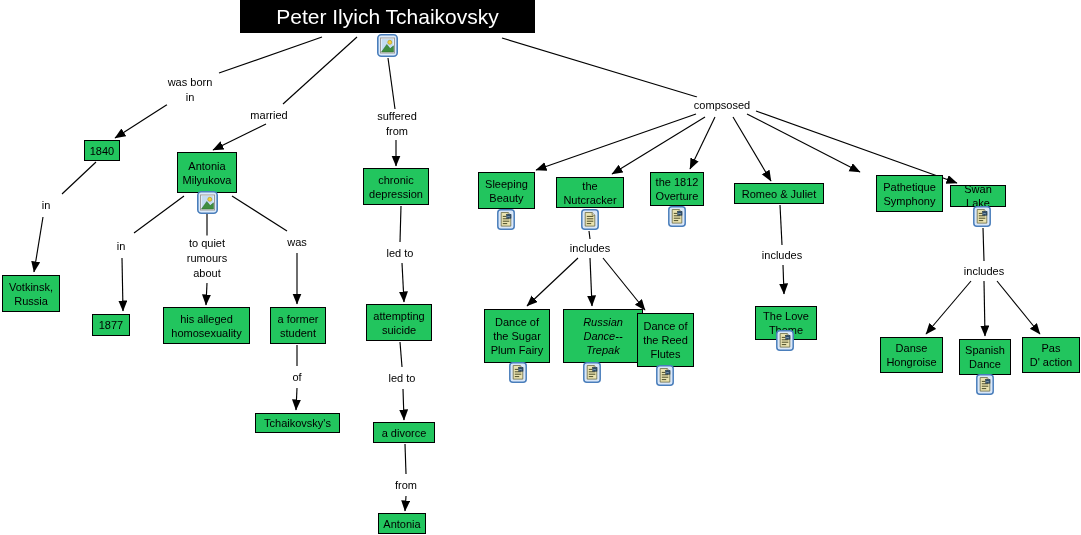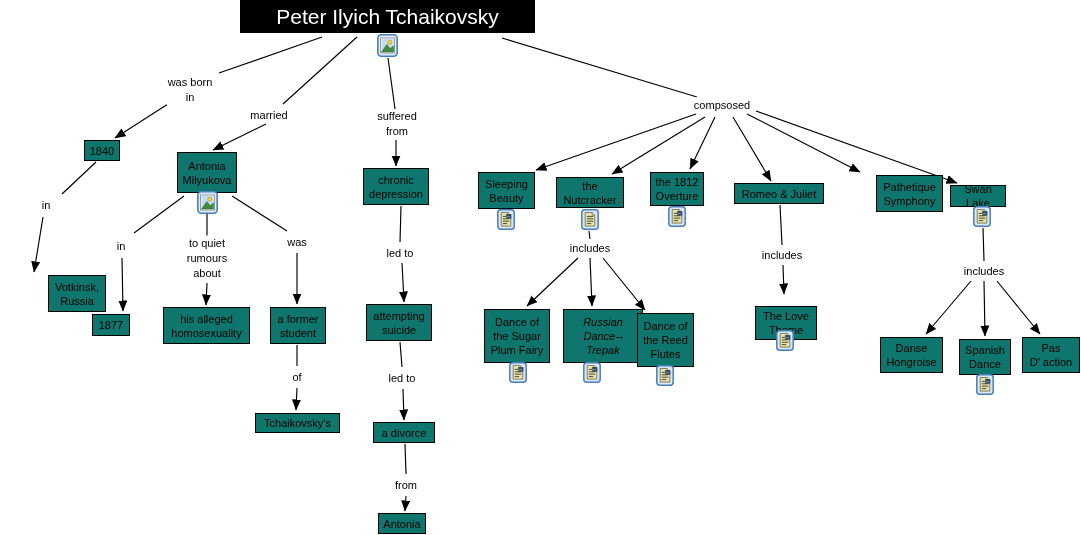--- a/index.html
+++ b/index.html
@@ -2,21 +2,21 @@
 <html><head>
 <meta charset="utf-8">
 <style>
   html,body{margin:0;padding:0;background:#ffffff;}
   .canvas{
     position:relative;width:1081px;height:535px;background:#ffffff;
     font-family:"Liberation Sans",sans-serif;overflow:hidden;
   }
   svg.edge-layer{position:absolute;left:0;top:0;width:1081px;height:535px;}
   .node{
-    position:absolute;box-sizing:border-box;border:1px solid #000;background:#0f766e;
+    position:absolute;box-sizing:border-box;border:1px solid #000;background:#22c55e;
     color:#000;font-size:11px;line-height:14px;text-align:center;
     display:flex;align-items:center;justify-content:center;
     white-space:pre-line;padding:1px 2px;
   }
   .node-title{
     background:#000;color:#fff;border:none;font-size:21px;line-height:33px;
     white-space:pre;padding:0;
   }
   .phrase{
     position:absolute;transform:translate(-50%,-50%);
@@ -77,21 +77,21 @@
     </svg>
 <div class="node node-title" style="left: 240px; top: 0px; width: 295px; height: 33px;">Peter Ilyich Tchaikovsky</div>
     <span class="res-icon" style="left: 377px; top: 34px;"><svg width="21" height="23" viewBox="0 0 21 23">
         <rect x="0.8" y="0.8" width="19.4" height="21.4" rx="3.5" fill="#dcebfb" stroke="#4a7ebb" stroke-width="1.6"></rect>
         <rect x="3.5" y="4" width="14" height="15" fill="#ffffff" stroke="#9a9a9a" stroke-width="1"></rect>
         <rect x="4.5" y="5" width="12" height="13" fill="#c3dcf1"></rect>
         <circle cx="12.8" cy="8.3" r="2" fill="#f2d23c" stroke="#b99a1f" stroke-width="0.7"></circle>
         <path d="M4.5,18 L9.8,10.5 L13.2,14.6 L16.5,11.8 L16.5,18 Z" fill="#3e8e3e" stroke="#2c6b2c" stroke-width="0.5"></path>
       </svg></span>
     <div class="node" style="left: 84px; top: 140px; width: 36px; height: 21px;">1840</div>
-    <div class="node" style="left: 2px; top: 275px; width: 58px; height: 37px; margin-left: 46px;">Votkinsk,
+    <div class="node" style="left: 2px; top: 275px; width: 58px; height: 37px;">Votkinsk,
 Russia</div>
     <div class="node" style="left: 177px; top: 152px; width: 60px; height: 41px;">Antonia
 Milyukova</div>
     <span class="res-icon" style="left: 197px; top: 191px;"><svg width="21" height="23" viewBox="0 0 21 23">
         <rect x="0.8" y="0.8" width="19.4" height="21.4" rx="3.5" fill="#dcebfb" stroke="#4a7ebb" stroke-width="1.6"></rect>
         <rect x="3.5" y="4" width="14" height="15" fill="#ffffff" stroke="#9a9a9a" stroke-width="1"></rect>
         <rect x="4.5" y="5" width="12" height="13" fill="#c3dcf1"></rect>
         <circle cx="12.8" cy="8.3" r="2" fill="#f2d23c" stroke="#b99a1f" stroke-width="0.7"></circle>
         <path d="M4.5,18 L9.8,10.5 L13.2,14.6 L16.5,11.8 L16.5,18 Z" fill="#3e8e3e" stroke="#2c6b2c" stroke-width="0.5"></path>
       </svg></span>

